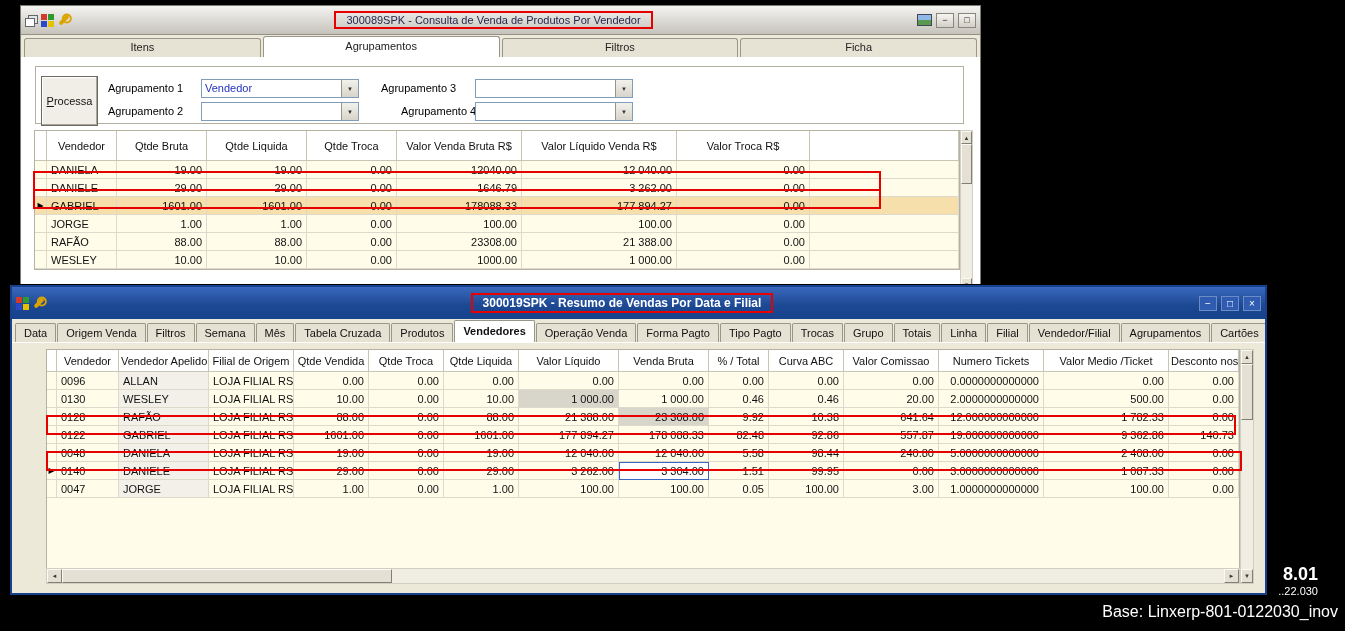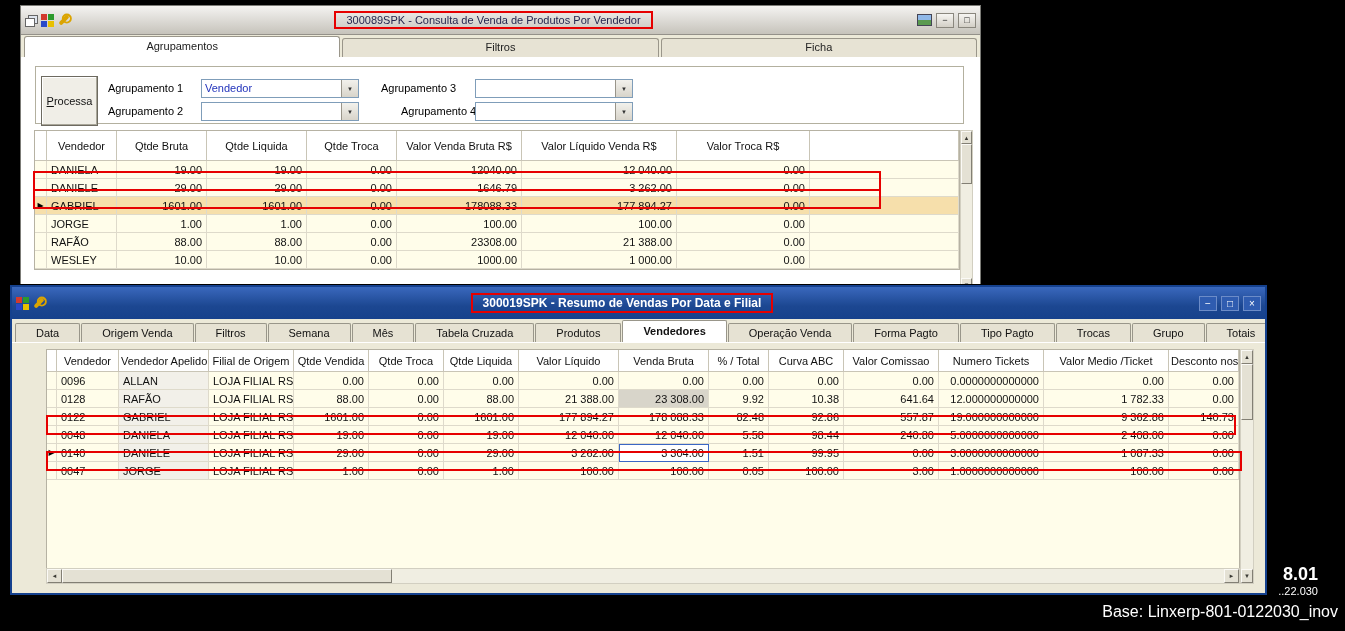--- a/index.html
+++ b/index.html
@@ -88,21 +88,21 @@
               border:2px solid #15418e; box-shadow:0 0 0 1px #000; z-index:20; overflow:hidden;}
   .b-titlebar{height:22px; background:linear-gradient(#3a68bd,#1c4791 60%,#16418c);
               display:flex; align-items:center; gap:4px; padding:16px 4px;justify-content:center;}
   .b-title-wrap{flex:1; display:flex; justify-content:center;}
   .b-title{font-size:12px; font-weight:bold; color:#fff; border:2px solid #e60000; padding:0 10px;
            line-height:16px; white-space:nowrap;}
   .bwbtn{width:18px; height:15px; color:#fff; background:#2f5cb0; border:1px solid #6c8cc8;
          font-size:10px; line-height:13px; text-align:center; font-family:inherit;}
   .b-tabs{height:24px; background:#ece9d8; display:flex; align-items:flex-end; padding:0 3px;
           border-bottom:1px solid #fff; overflow:hidden;}
-  .b-tab{font-size:11px; padding:0 20px; height:19px; line-height:18px; background:#e6e2d3;
+  .b-tab{font-size:11px; padding:0 8px; height:19px; line-height:18px; background:#e6e2d3;
          border:1px solid #99968a; border-bottom:none; border-radius:2px 2px 0 0; margin-right:1px;
          color:#111; white-space:nowrap;}
   .b-tab.active{background:#fff; font-weight:bold; height:22px; line-height:21px;}
   .b-content{position:relative; height:260px; background:#ece9d8;}
   .tool-icon{position:absolute; left:3px; width:26px; height:20px; display:flex; align-items:center;
              justify-content:center; background:transparent; border:none;}
   .icon-sigma{color:#1b50c8; font-weight:bold; font-size:16px; font-family:"DejaVu Sans", sans-serif;}
   .icon-exportgrid{color:#2e8b2e; font-size:14px; font-family:"DejaVu Sans", sans-serif;}
   .icon-download{color:#2e8b2e; font-size:10px; border-bottom:2px solid #2e8b2e; line-height:10px;
                  font-family:"DejaVu Sans", sans-serif;}
@@ -126,20 +126,21 @@
     <span class="icon-wrench"></span>
     <div class="t-title-wrap">
       <span class="t-title">300089SPK - Consulta de Venda de Produtos Por Vendedor</span>
     </div>
     <span class="icon-picture"></span>
     <button class="wbtn">−</button>
     <button class="wbtn">□</button>
   </div>
 
   <div class="t-tabs" id="top-tabs">
+      <div class="t-tab">Itens</div>
       <div class="t-tab active">Agrupamentos</div>
       <div class="t-tab">Filtros</div>
       <div class="t-tab">Ficha</div>
     </div>
 
   <div class="t-body">
     <div class="groupbox">
       <div class="btn-processa">
         <span>Processa</span>
       </div>
@@ -366,20 +367,37 @@
               <td class="num">0.00</td>
               <td class="num">0.00</td>
               <td class="num">0.00</td>
               <td class="num">0.00</td>
               <td class="num">0.0000000000000</td>
               <td class="num">0.00</td>
               <td class="num">0.00</td>
             </tr>
             <tr>
               <td class="ind"></td>
+              <td class="txt">0130</td>
+              <td class="txt apelido">WESLEY</td>
+              <td class="txt">LOJA FILIAL RS</td>
+              <td class="num">10.00</td>
+              <td class="num">0.00</td>
+              <td class="num">10.00</td>
+              <td class="num gray">1 000.00</td>
+              <td class="num">1 000.00</td>
+              <td class="num">0.46</td>
+              <td class="num">0.46</td>
+              <td class="num">20.00</td>
+              <td class="num">2.0000000000000</td>
+              <td class="num">500.00</td>
+              <td class="num">0.00</td>
+            </tr>
+            <tr>
+              <td class="ind"></td>
               <td class="txt">0128</td>
               <td class="txt apelido">RAFÃO</td>
               <td class="txt">LOJA FILIAL RS</td>
               <td class="num">88.00</td>
               <td class="num">0.00</td>
               <td class="num">88.00</td>
               <td class="num">21 388.00</td>
               <td class="num gray">23 308.00</td>
               <td class="num">9.92</td>
               <td class="num">10.38</td>

